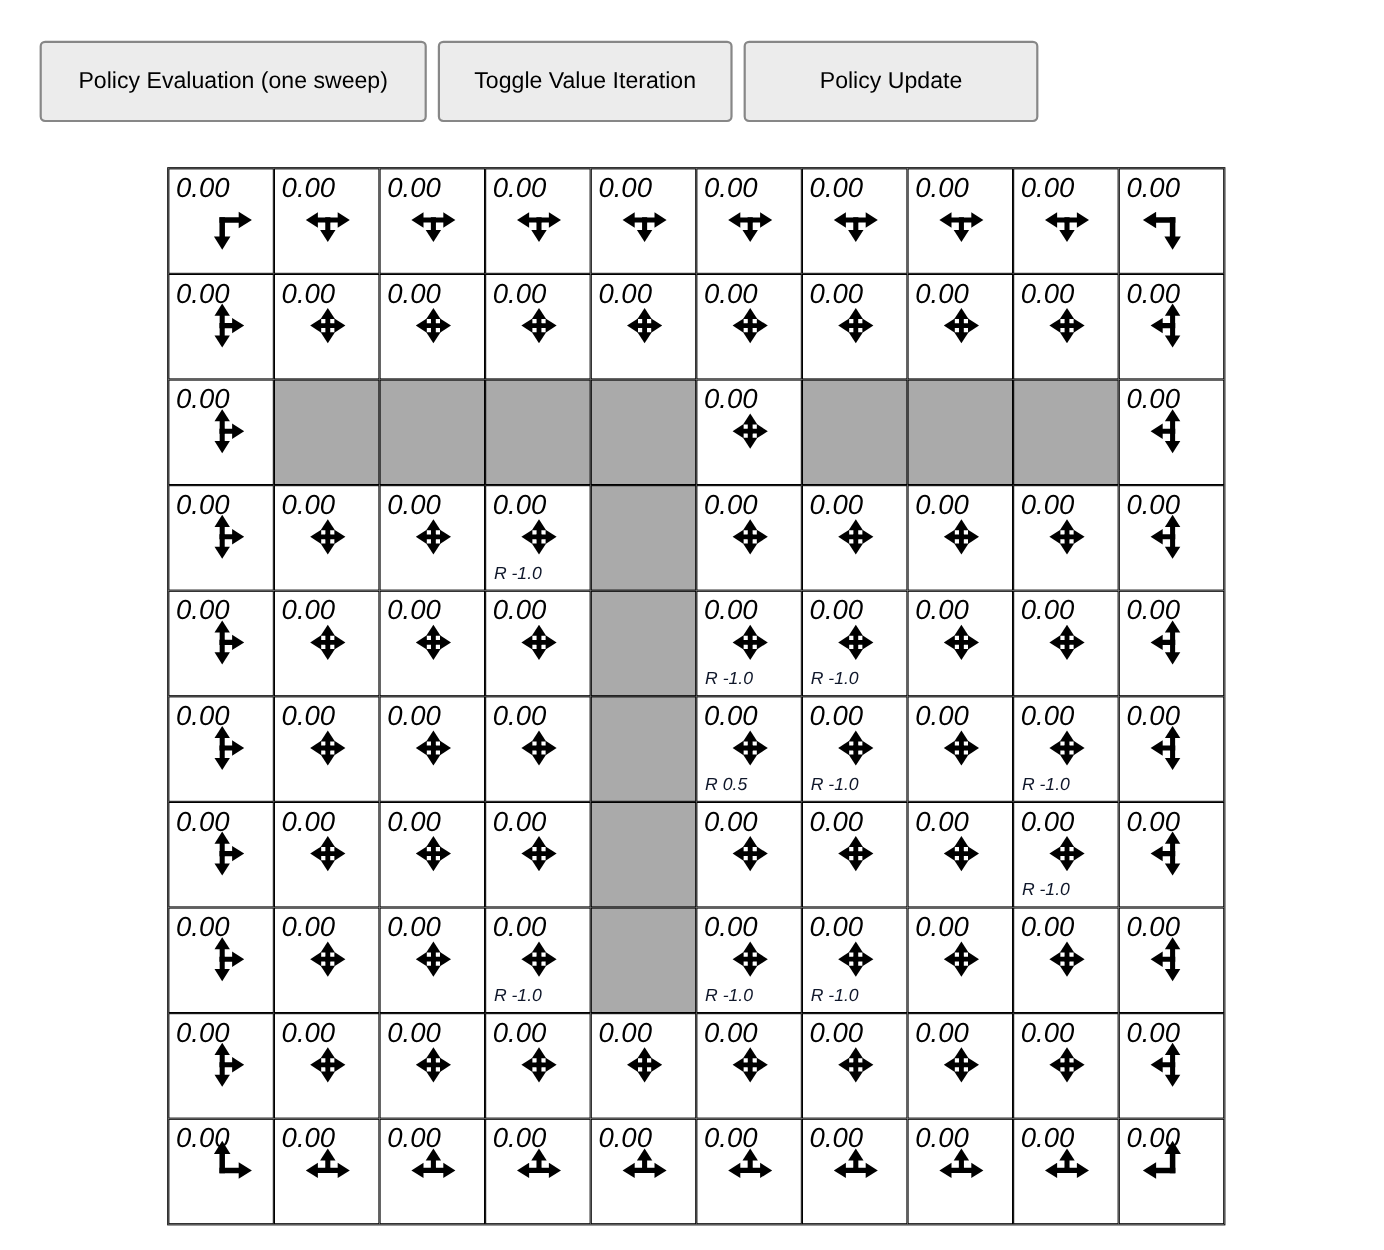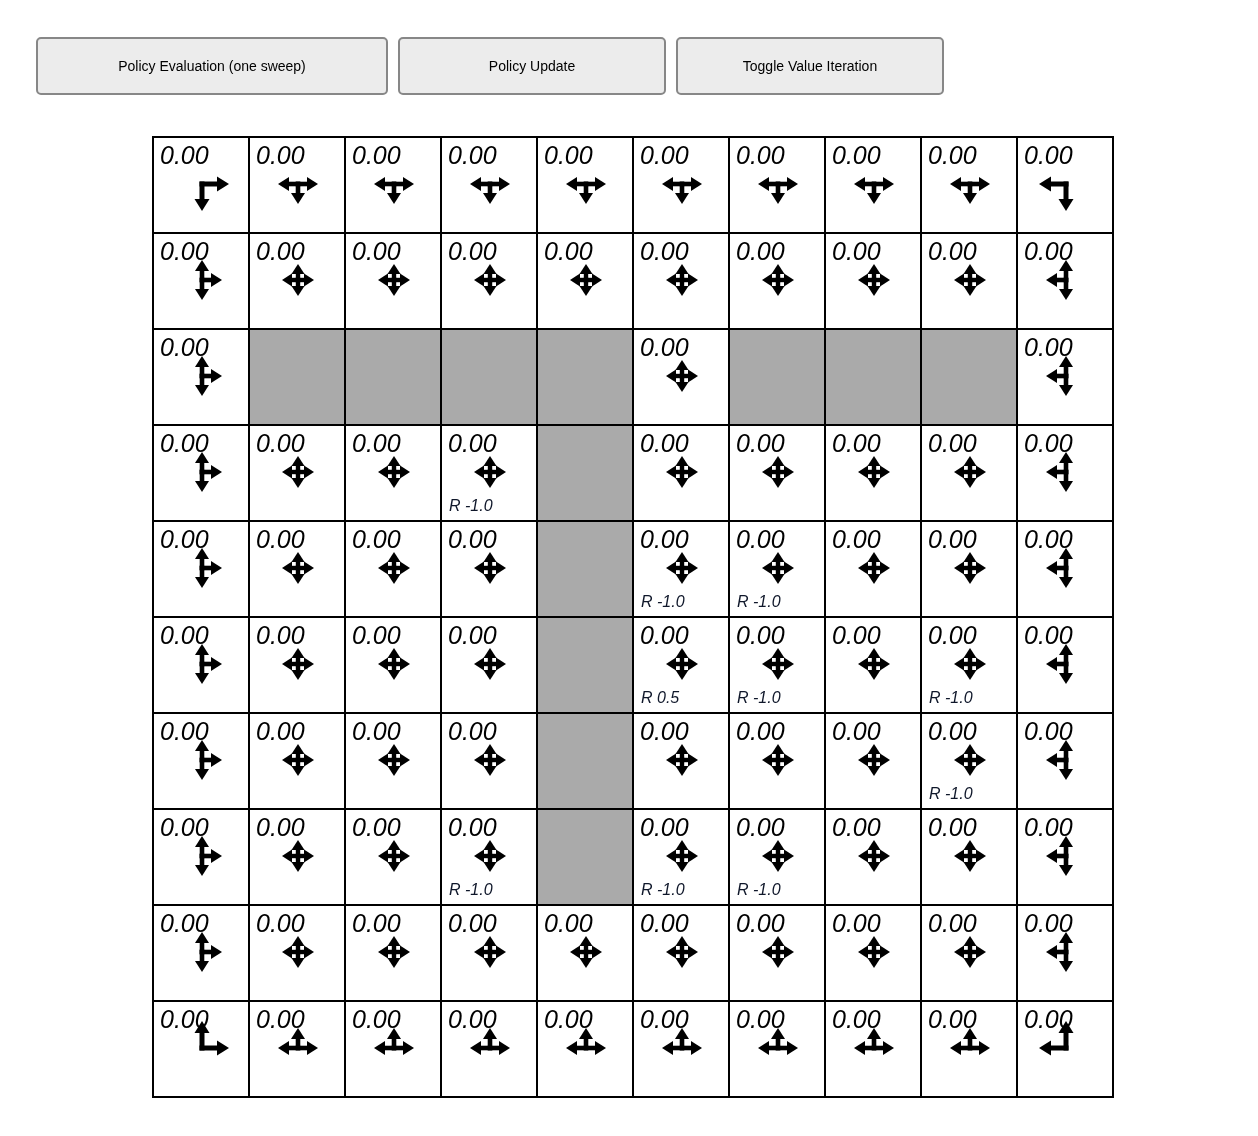--- a/index.html
+++ b/index.html
@@ -10,26 +10,26 @@
     height: 1136px;
     overflow: hidden;
     font-family: "Liberation Sans", sans-serif;
   }
   .toolbar {
     display: flex;
     gap: 10px;
     margin: 37px 0 0 36px;
   }
   .btn {
-    height: 58px;
+    height: 74px;
     background: #ececec;
     border: 2px solid #878787;
     border-radius: 5px;
     font-family: "Liberation Sans", sans-serif;
-    font-size: 14px;
+    font-size: 21px;
     color: #000000;
     text-align: center;
     cursor: pointer;
   }
   .btn.b0 { width: 352px; }
   .btn.b1 { width: 268px; }
   .btn.b2 { width: 268px; }
   .btn.b3 { width: 272px; }
   .gridwrap {
     margin: 41px 0 0 152px;
@@ -68,22 +68,22 @@
     position: absolute;
     left: 0;
     top: 0;
   }
 </style>
 </head>
 <body>
 
 <div class="toolbar">
   <button class="btn b0">Policy Evaluation (one sweep)</button>
+  <button class="btn b2">Toggle Value Iteration</button>
   <button class="btn b1">Policy Update</button>
-  <button class="btn b2">Toggle Value Iteration</button>
 </div>
 
 <div class="gridwrap" id="grid">
     <div class="cell">
       <svg width="96" height="96" class="arrows">
         <line x1="48" y1="46" x2="65" y2="46" stroke="#000000" stroke-width="5" stroke-linecap="square"></line>
         <polygon points="75,46 63,53.5 63,38.5" fill="#000000"></polygon>
         <line x1="48" y1="46" x2="48" y2="63" stroke="#000000" stroke-width="5" stroke-linecap="square"></line>
         <polygon points="48,73 40.5,61 55.5,61" fill="#000000"></polygon>
       </svg>

